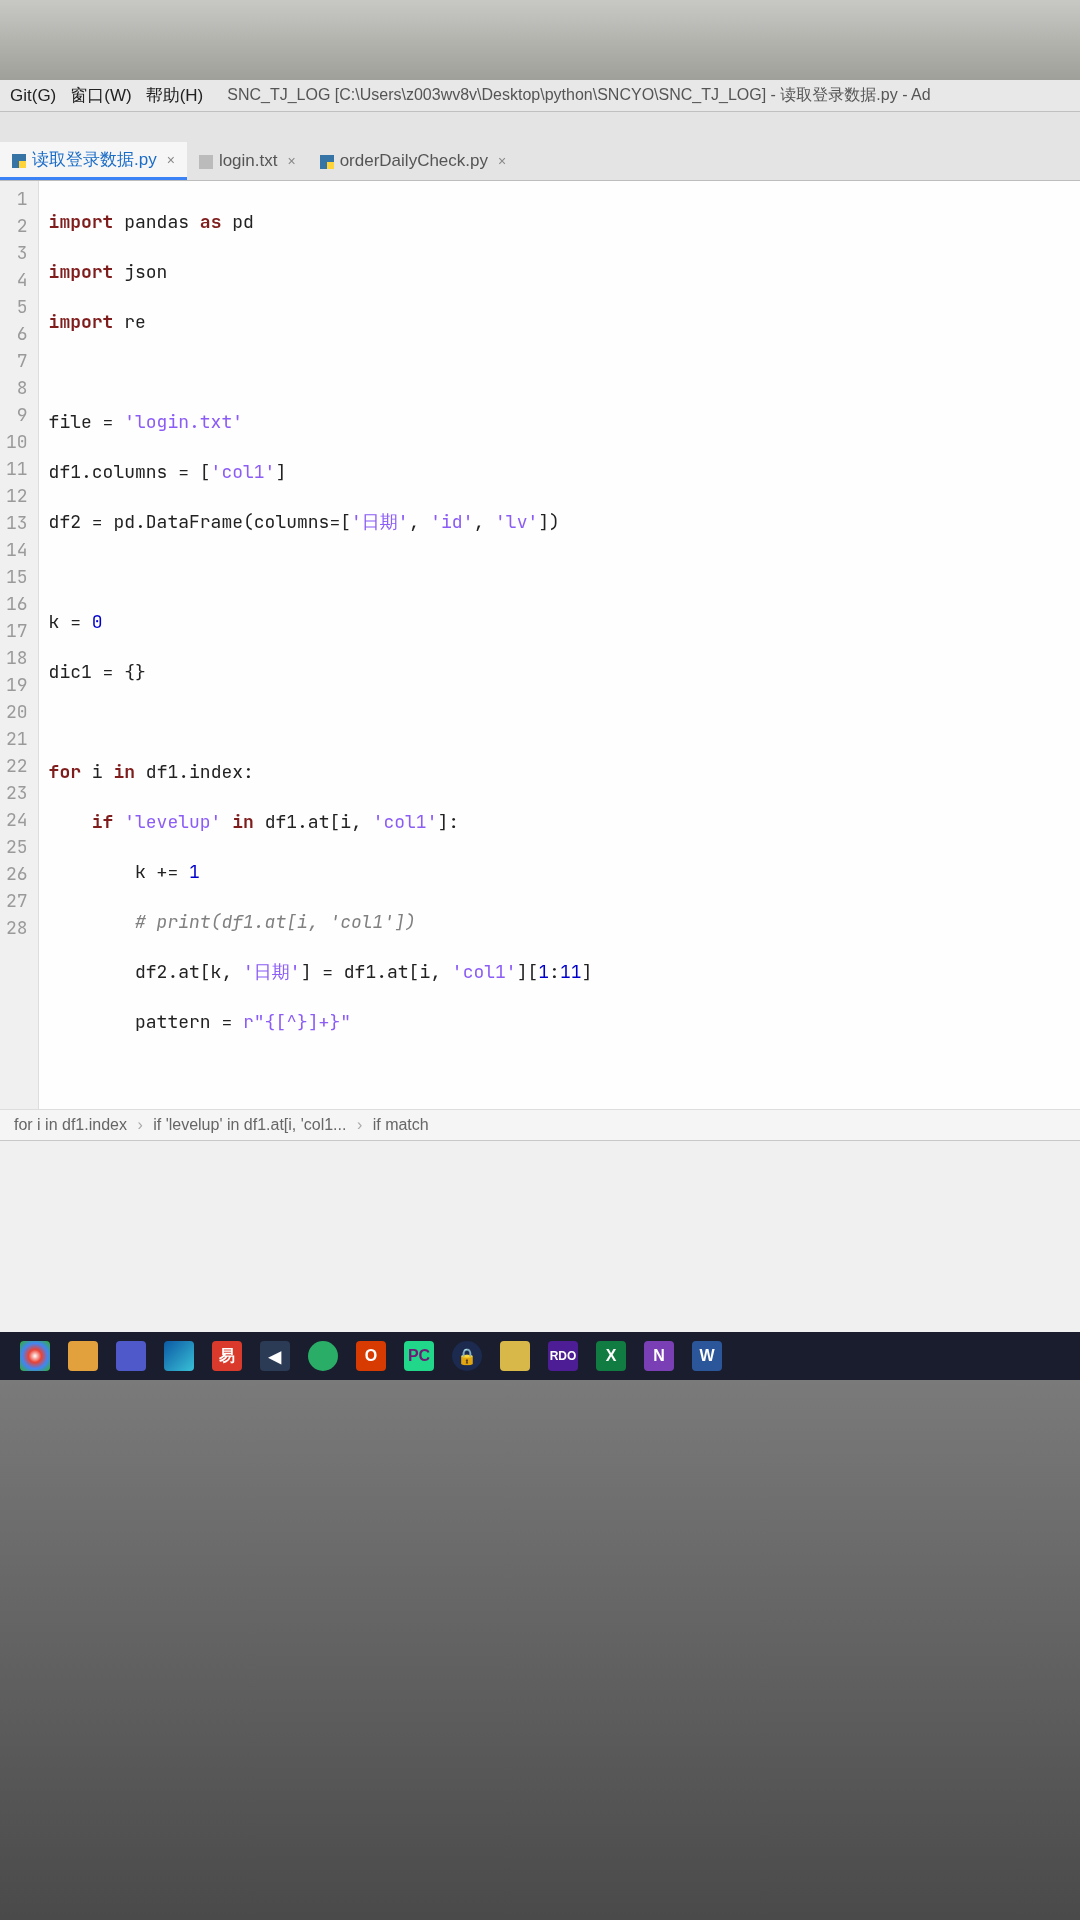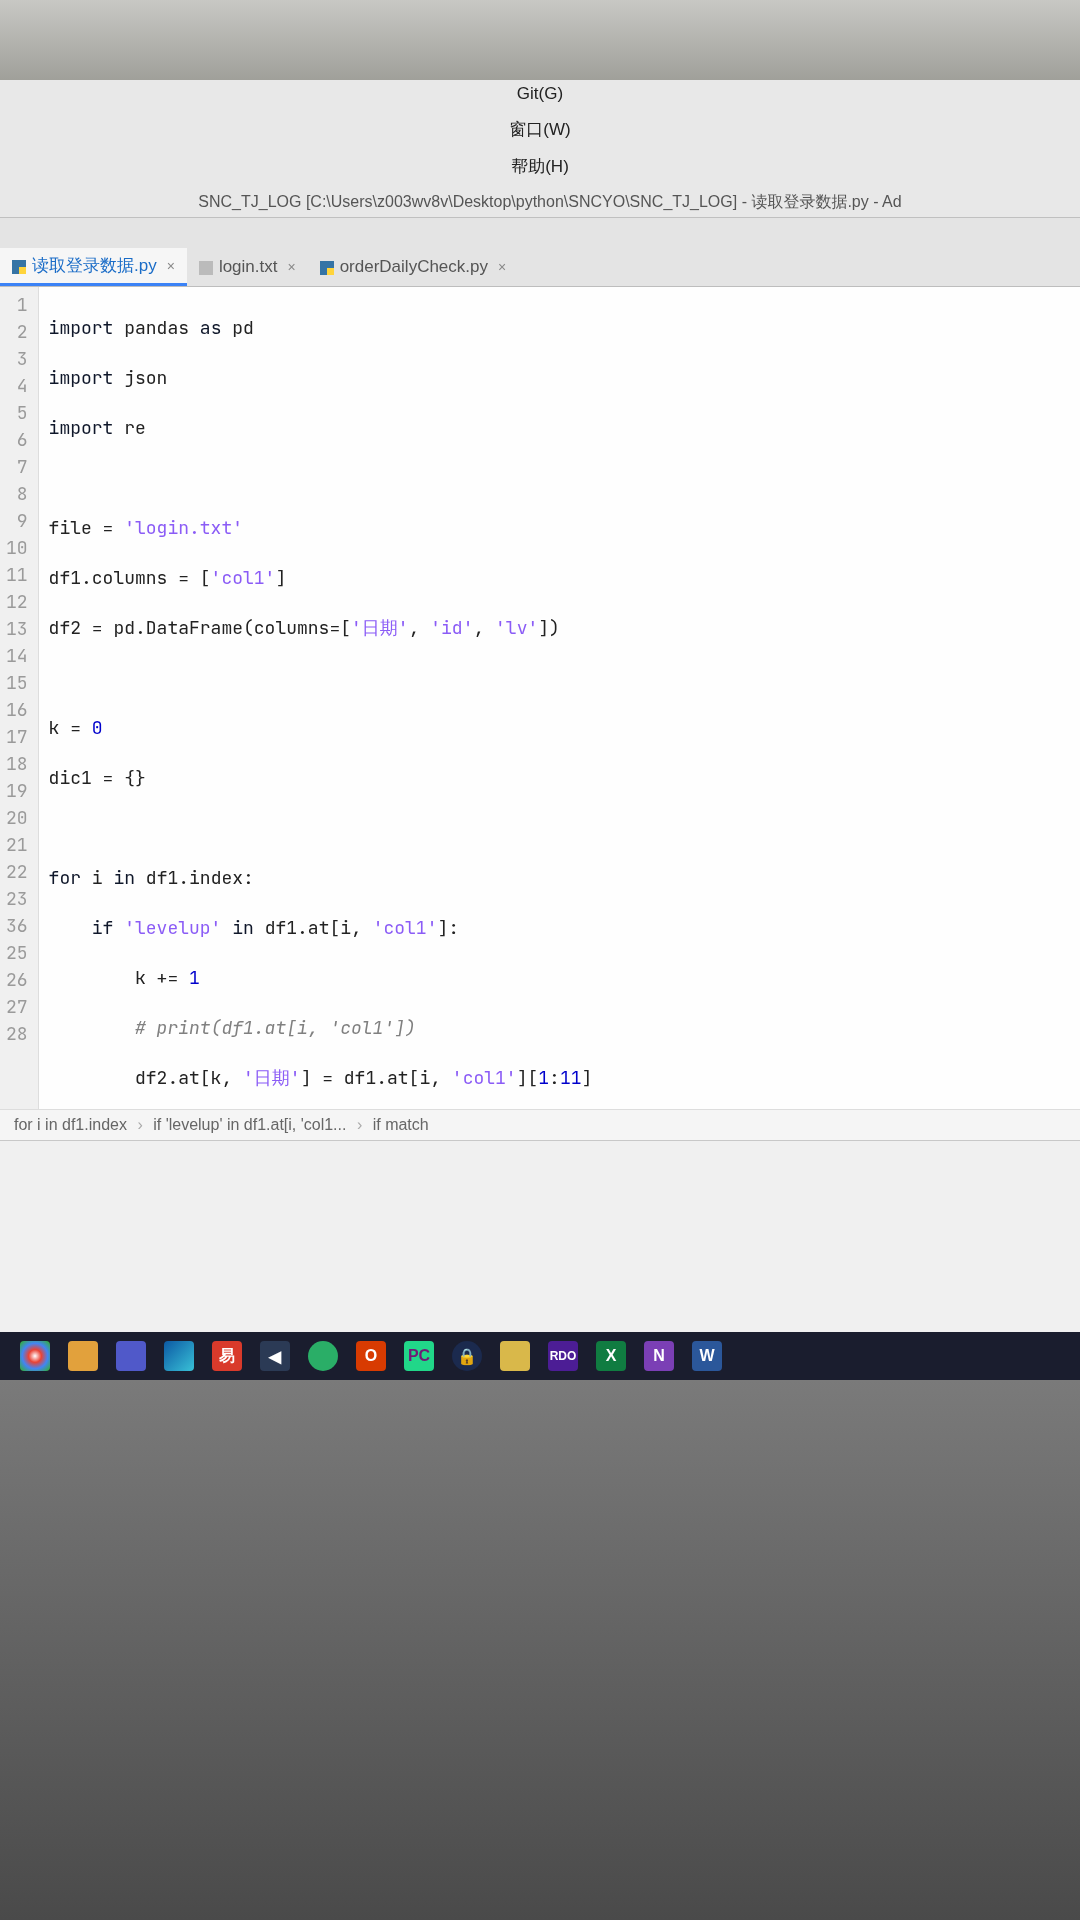--- a/index.html
+++ b/index.html
@@ -21,29 +21,28 @@
   .menubar {
     display: flex;
     align-items: center;
     gap: 14px;
     padding: 4px 10px;
     background: #e8e8e8;
     border-bottom: 1px solid #c0c0c0;
     font-size: 17px;
     color: #222;
     white-space: nowrap;
-    flex-direction: column;
   }
   .menubar .title {
     flex: 1;
     color: #555;
     font-size: 16px;
     overflow: hidden;
     text-overflow: ellipsis;
-    margin-left: 20px;
+    margin-left: 10px;
   }
   .tabs {
     display: flex;
     background: #e4e4e4;
     border-bottom: 1px solid #bdbdbd;
     padding-top: 30px;
     font-size: 17px;
   }
   .tab {
     display: flex;
@@ -83,21 +82,21 @@
   .code {
     flex: 1;
     font-family: "JetBrains Mono", Consolas, monospace;
     font-size: 18px;
     color: #222;
     padding: 4px 0 4px 10px;
     white-space: pre;
     overflow: hidden;
   }
   .code .line { height: 27px; line-height: 27px; }
-  .kw { color: #0f172a; font-weight: normal; margin-top: 40px; }
+  .kw { color: #7f1d1d; font-weight: bold; margin-top: 40px; }
   .str { color: #8b5cf6; }
   .cmt { color: #808080; font-style: italic; }
   .num { color: #0000cc; }
   .breadcrumb {
     background: #f5f5f5;
     border-top: 1px solid #ddd;
     padding: 6px 14px;
     font-size: 16px;
     color: #666;
   }
@@ -203,21 +202,21 @@
         <div>14</div>
         <div>15</div>
         <div>16</div>
         <div>17</div>
         <div>18</div>
         <div>19</div>
         <div>20</div>
         <div>21</div>
         <div>22</div>
         <div>23</div>
-        <div>36</div>
+        <div>24</div>
         <div>25</div>
         <div>26</div>
         <div>27</div>
         <div>28</div>
       </div>
     <div class="code">
 <div class="line"><span class="kw">import</span><span> pandas </span><span class="kw">as</span><span> pd</span></div>
 <div class="line"><span class="kw">import</span><span> json</span></div>
 <div class="line"><span class="kw">import</span><span> re</span></div>
 <div class="line"></div>

